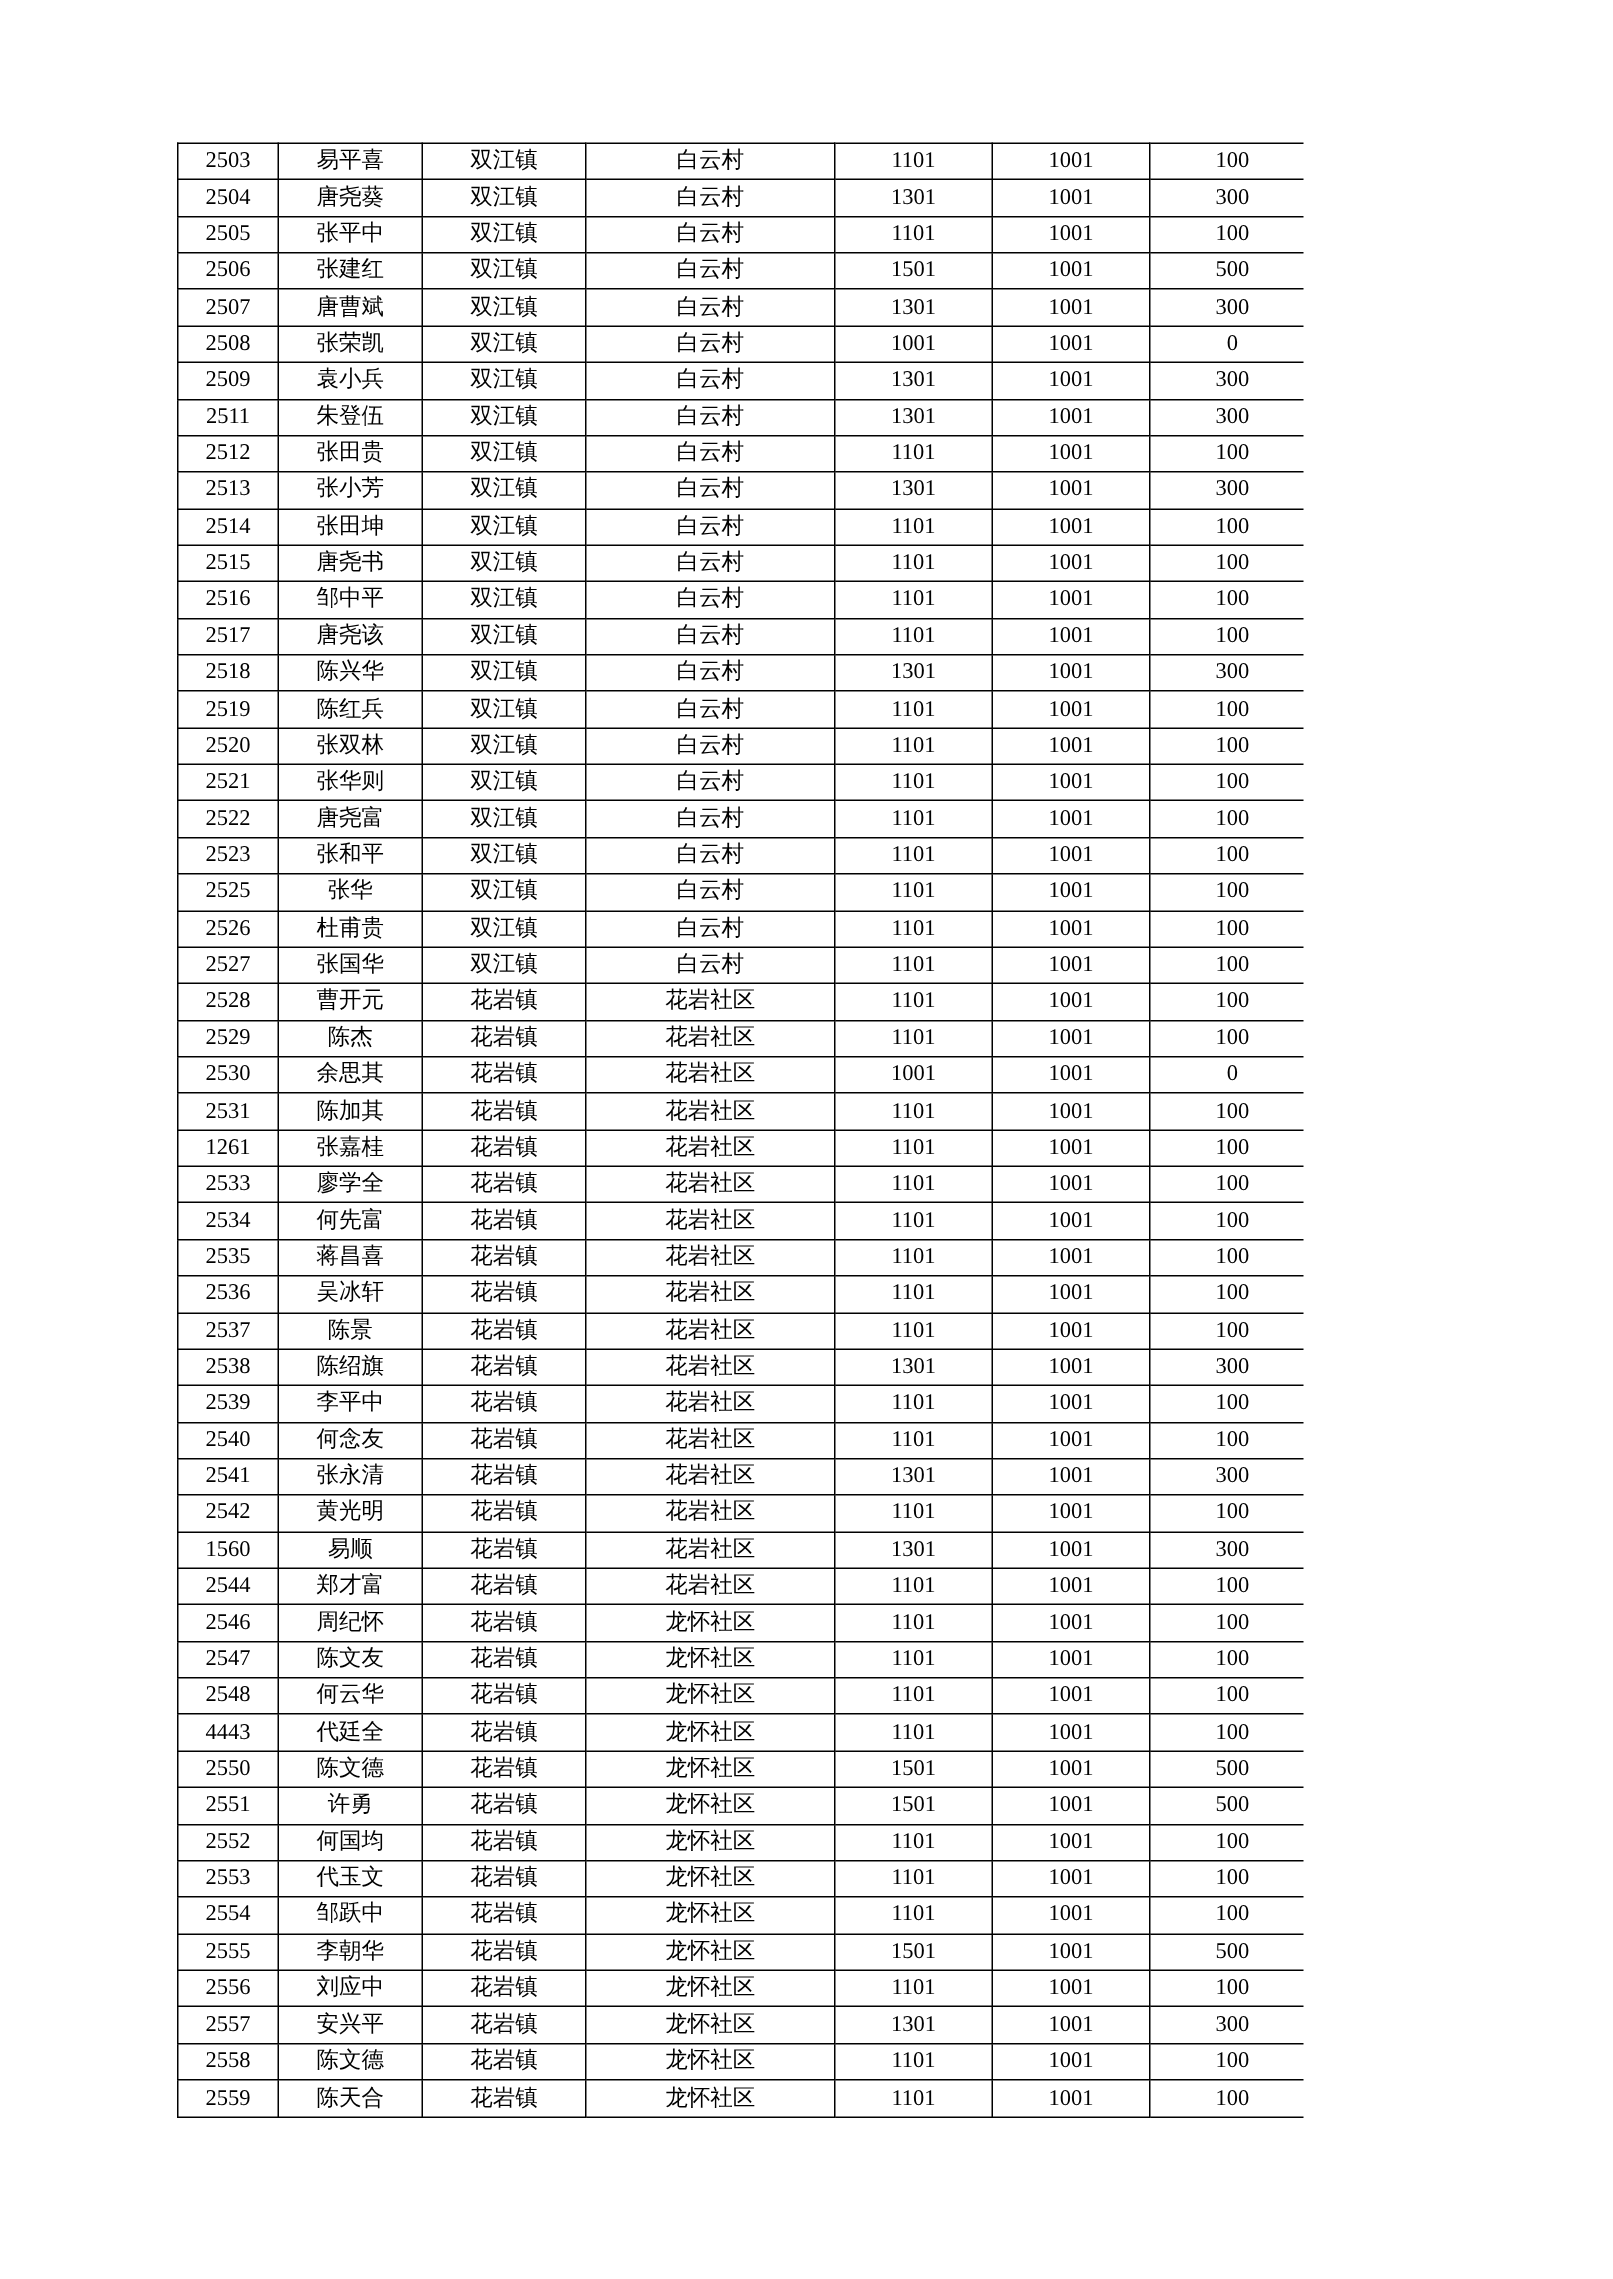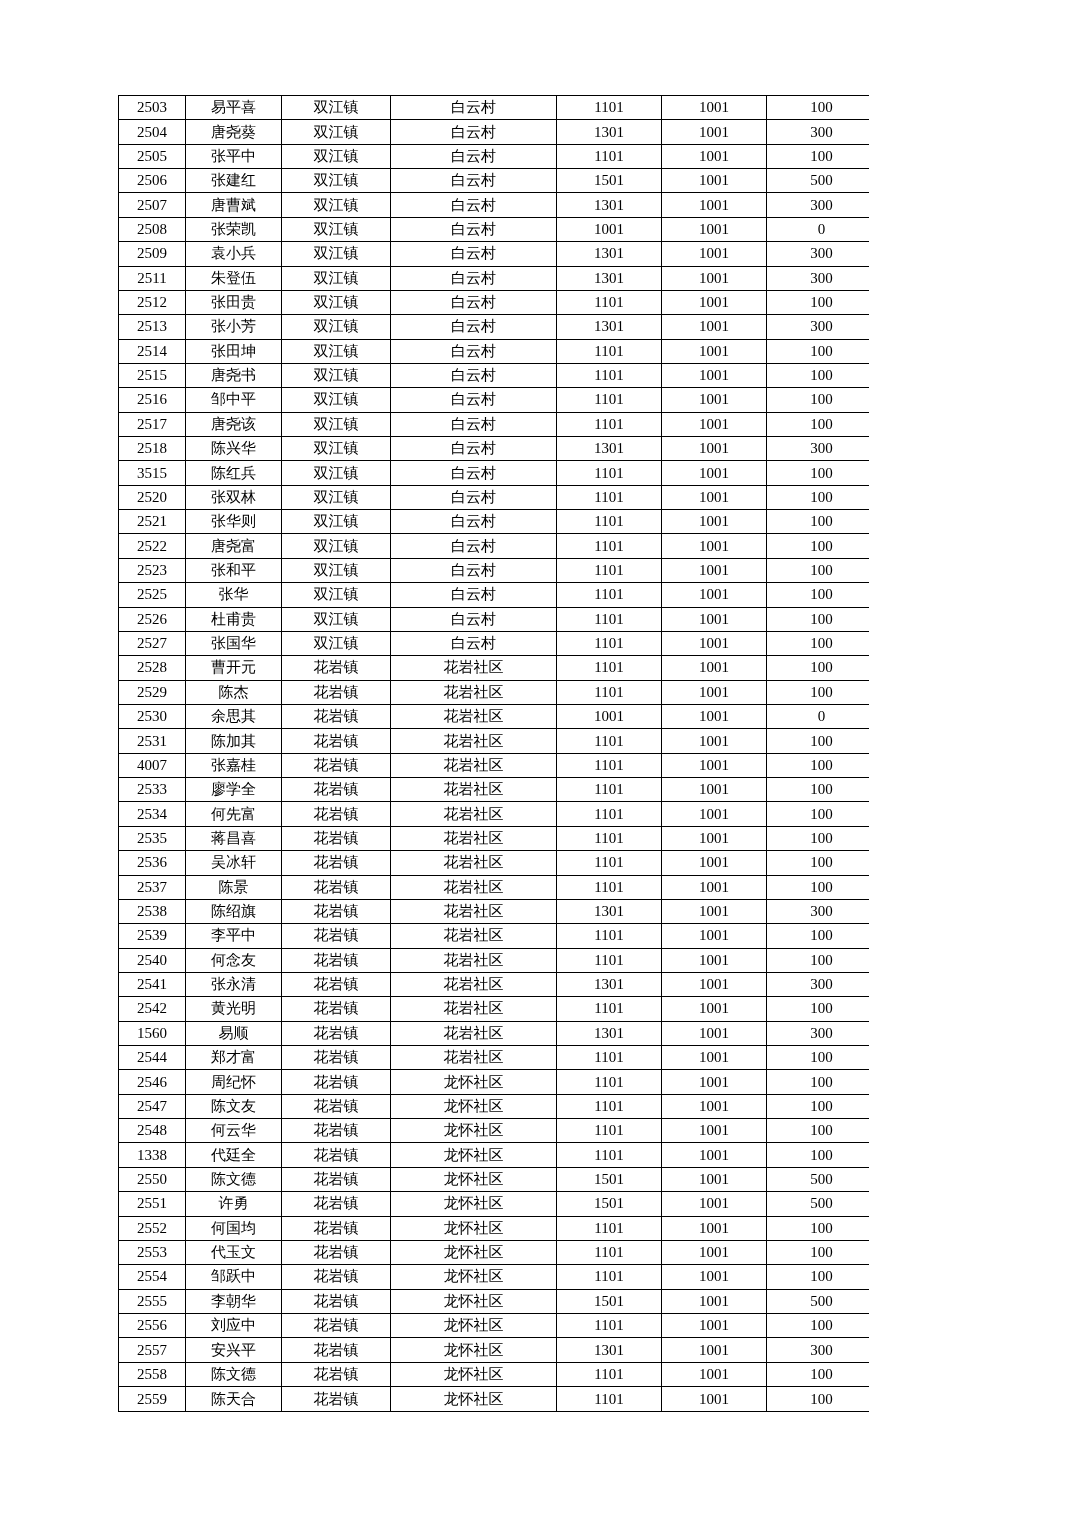--- a/index.html
+++ b/index.html
@@ -208,21 +208,21 @@
           <td>2518</td>
           <td>陈兴华</td>
           <td>双江镇</td>
           <td>白云村</td>
           <td>1301</td>
           <td>1001</td>
           <td>300</td>
           <td></td>
         </tr>
         <tr>
-          <td>3515</td>
+          <td>2519</td>
           <td>陈红兵</td>
           <td>双江镇</td>
           <td>白云村</td>
           <td>1101</td>
           <td>1001</td>
           <td>100</td>
           <td></td>
         </tr>
         <tr>
           <td>2520</td>
@@ -328,21 +328,21 @@
           <td>2531</td>
           <td>陈加其</td>
           <td>花岩镇</td>
           <td>花岩社区</td>
           <td>1101</td>
           <td>1001</td>
           <td>100</td>
           <td></td>
         </tr>
         <tr>
-          <td>4007</td>
+          <td>1261</td>
           <td>张嘉桂</td>
           <td>花岩镇</td>
           <td>花岩社区</td>
           <td>1101</td>
           <td>1001</td>
           <td>100</td>
           <td></td>
         </tr>
         <tr>
           <td>2533</td>
@@ -488,21 +488,21 @@
           <td>2548</td>
           <td>何云华</td>
           <td>花岩镇</td>
           <td>龙怀社区</td>
           <td>1101</td>
           <td>1001</td>
           <td>100</td>
           <td></td>
         </tr>
         <tr>
-          <td>1338</td>
+          <td>4443</td>
           <td>代廷全</td>
           <td>花岩镇</td>
           <td>龙怀社区</td>
           <td>1101</td>
           <td>1001</td>
           <td>100</td>
           <td></td>
         </tr>
         <tr>
           <td>2550</td>

